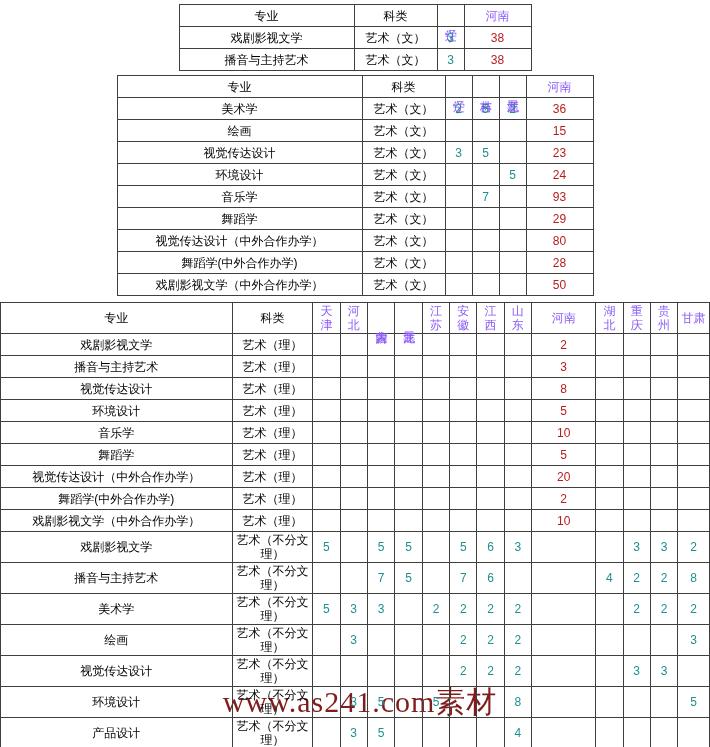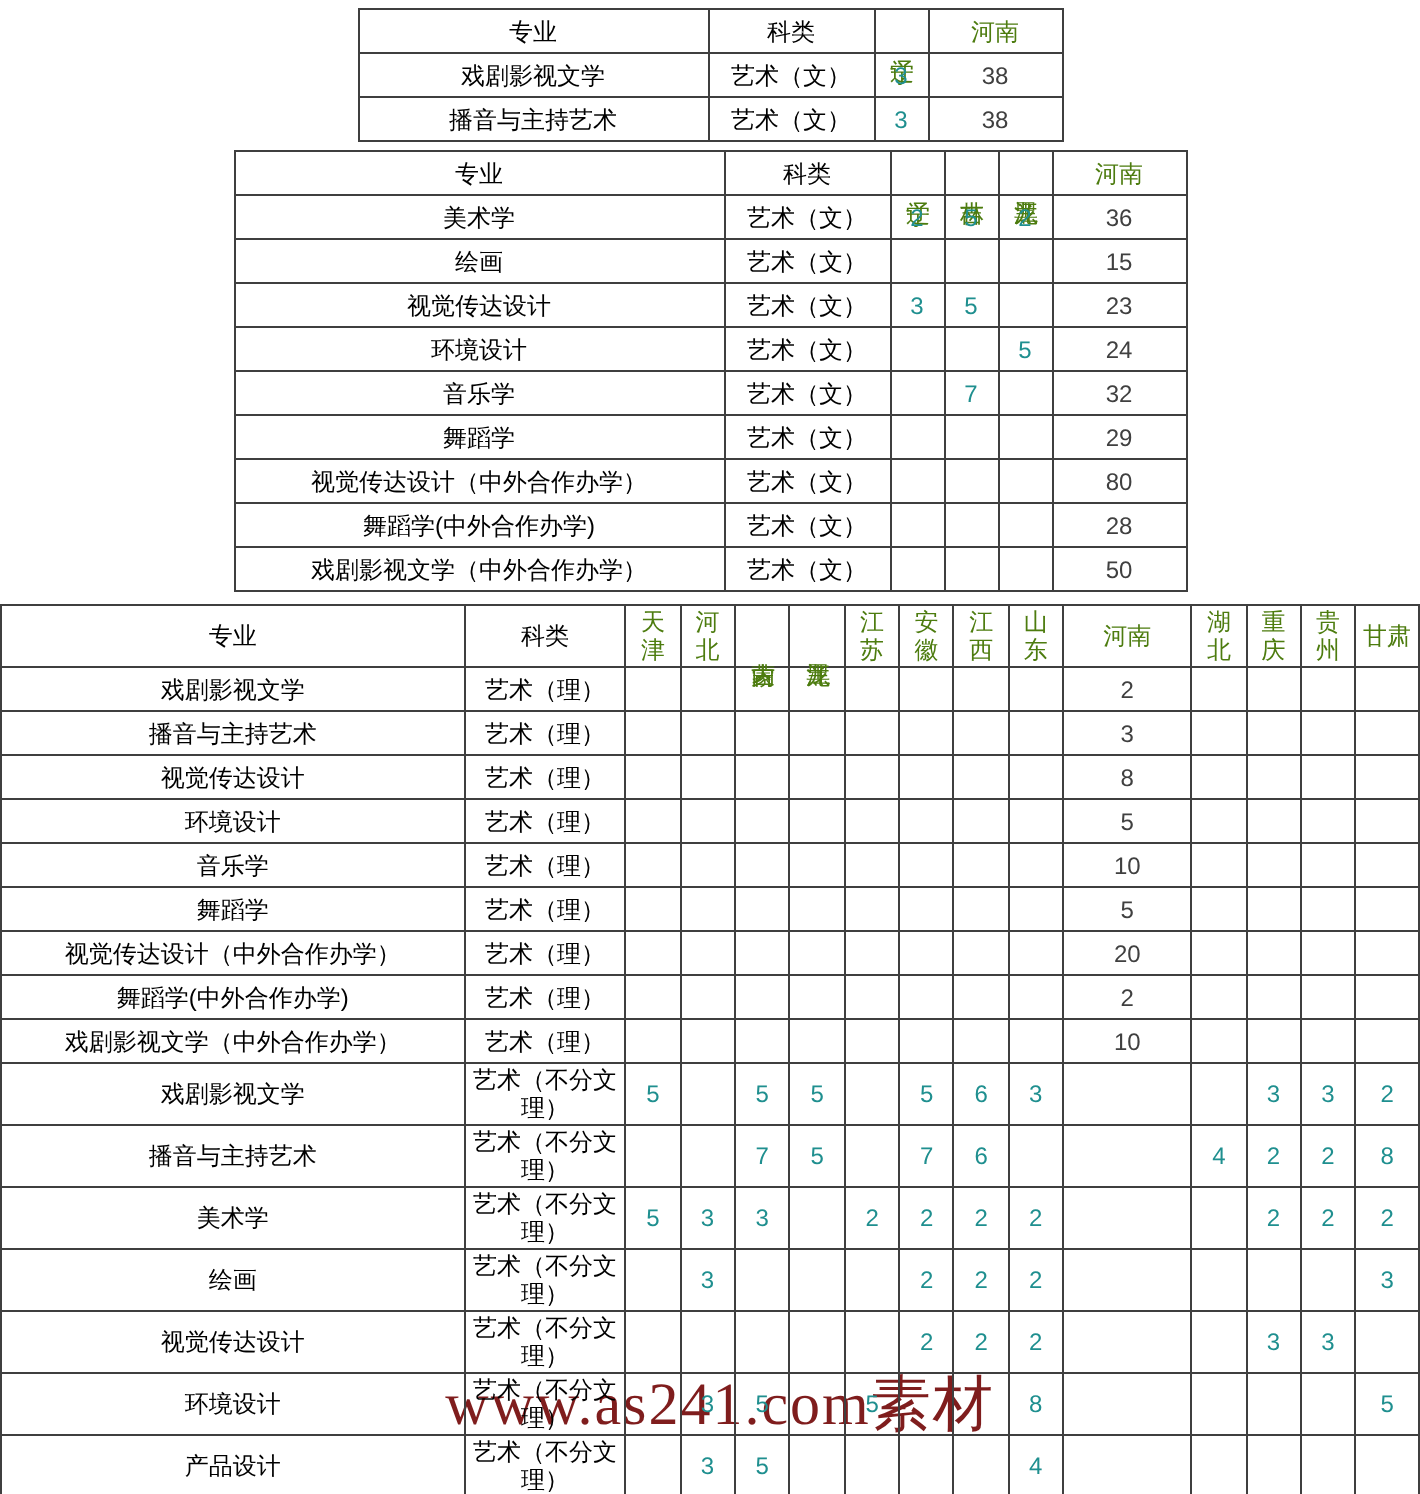--- a/index.html
+++ b/index.html
@@ -28,22 +28,22 @@
     line-height:14px;
     font-weight:normal;
     background:transparent;
   }
   .t1{margin:4px auto 0 auto;}
   .t1 td{height:19px;}
   .t2{margin:4px auto 0 auto;}
   .t2 td{height:19px;}
   .t3{margin:6px auto 0 auto;}
   .t3 td{height:19px;}
-  .hdr-blue{color:#4d7c0f;}
-  .num-blue{color:#404040;}
+  .hdr-blue{color:#8b5cf6;}
+  .num-blue{color:#b91c1c;}
   .num-teal{color:#1f8f8f;}
   .vert{
     writing-mode:vertical-rl;
     text-orientation:upright;
     letter-spacing:0px;
     line-height:13px;
     display:inline-block;
   }
   .maj{width:160px;}
   .kelei{width:78px;}
@@ -122,21 +122,21 @@
           <td class="num-teal"></td>
           <td class="num-teal">5</td>
           <td class="num-blue">24</td>
         </tr>
         <tr>
           <td>音乐学</td>
           <td>艺术（文）</td>
           <td class="num-teal"></td>
           <td class="num-teal">7</td>
           <td class="num-teal"></td>
-          <td class="num-blue">32</td>
+          <td class="num-blue">93</td>
         </tr>
         <tr>
           <td>舞蹈学</td>
           <td>艺术（文）</td>
           <td class="num-teal"></td>
           <td class="num-teal"></td>
           <td class="num-teal"></td>
           <td class="num-blue">29</td>
         </tr>
         <tr>

